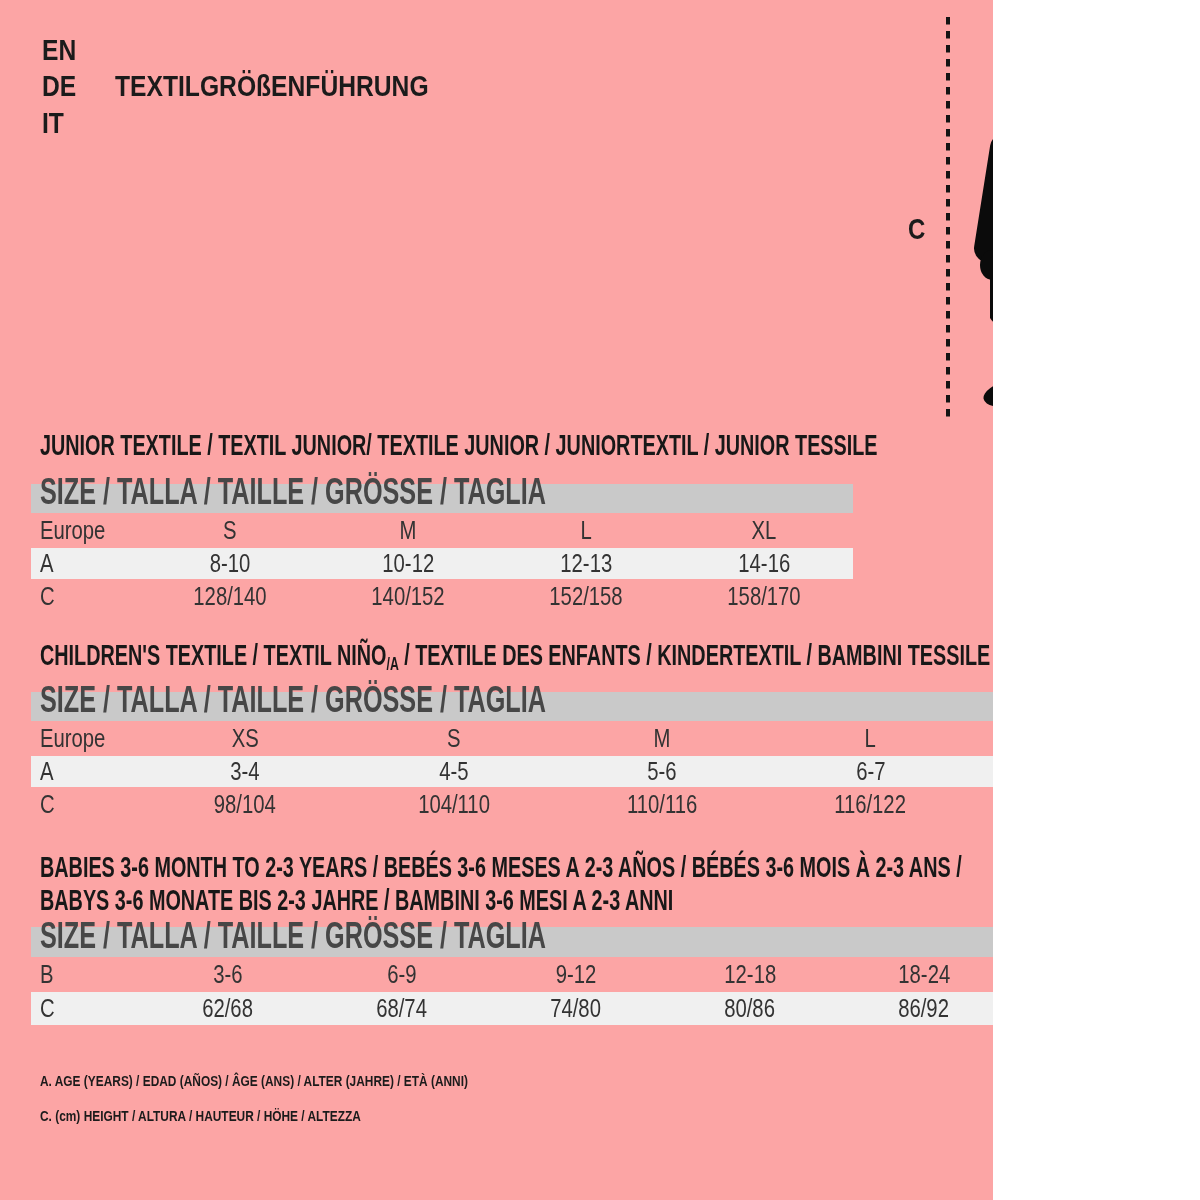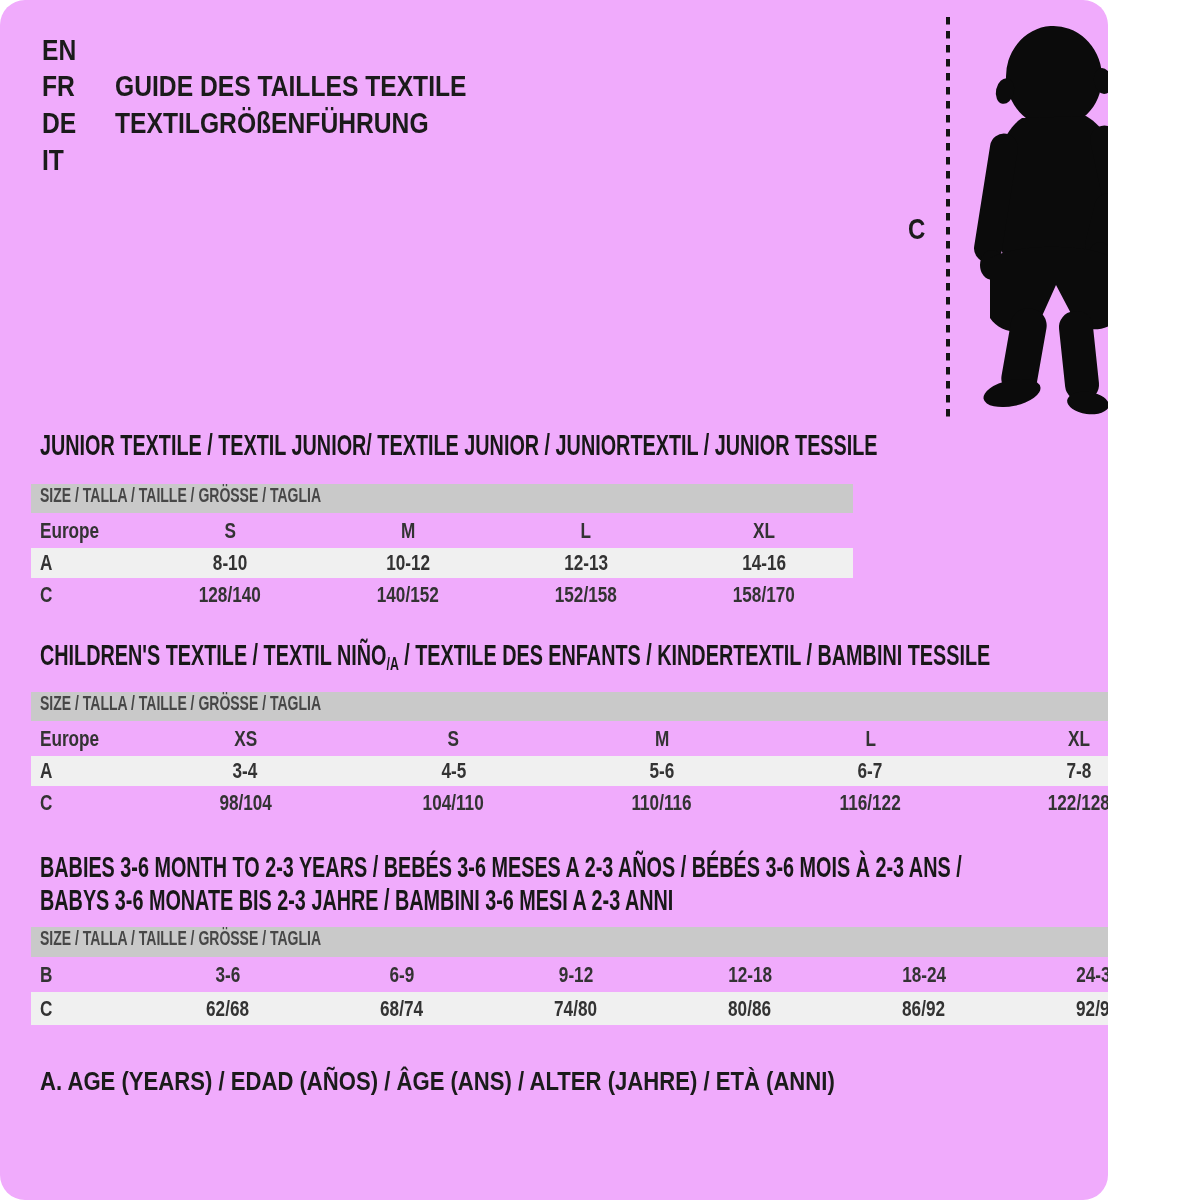--- a/index.html
+++ b/index.html
@@ -1,18 +1,18 @@
 <!DOCTYPE html>
 <html><head>
 <meta charset="utf-8">
 <style>
   html,body{margin:0;padding:0;background:#ffffff;}
   #page{
-    position:relative;width:1108px;height:1200px;background:#f0abfc;overflow:hidden;
-    font-family:"Liberation Sans","DejaVu Sans",sans-serif;color:#1b1b1b;border-radius:25px;
+    position:relative;width:993px;height:1200px;background:#fca5a5;overflow:hidden;
+    font-family:"Liberation Sans","DejaVu Sans",sans-serif;color:#1b1b1b;
   }
   .cond{display:inline-block;white-space:nowrap;transform-origin:0 50%;}
   .condc{display:inline-block;white-space:nowrap;transform-origin:50% 50%;}
 
   
   #lang-block{position:absolute;left:42px;top:32px;font-size:29px;font-weight:700;}
   .lang-row{display:flex;height:36.6px;align-items:center;}
   .lang-code{width:73px;flex:0 0 73px;}
   .lang-code .cond,.lang-title .cond{transform:scaleX(.85);}
 
@@ -23,53 +23,49 @@
   #baby-figure{position:absolute;left:962px;top:13px;width:178px;height:405px;}
 
   
   .sec-title{position:absolute;left:40px;font-size:30px;font-weight:700;line-height:30px;color:#181818;}
   .sec-title .cond{transform:scaleX(.66);}
   #s3-title{line-height:33px;}
   .sub-a{font-size:62%;vertical-align:-5px;}
 
   
   .tbl-wrap{position:absolute;}
-  .size-bar{background:#c9c9c9;display:flex;align-items:flex-start;padding-left:9px;
-    font-size:20px;font-weight:700;color:#474747;}
+  .size-bar{background:#c9c9c9;display:flex;align-items:flex-end;padding-left:9px;
+    font-size:36px;font-weight:700;color:#474747;}
   .size-bar .cond{transform:scaleX(.70);}
   .h29{height:29px;} .h30{height:30px;}
   table.tbl{border-collapse:collapse;width:100%;table-layout:fixed;
-    font-size:22px;font-weight:700;color:#333333;}
+    font-size:26px;font-weight:400;color:#333333;}
   table.tbl col.c0{width:110px;}
   table.tbl td{text-align:center;vertical-align:middle;padding:0;}
   table.tbl td.lbl{text-align:left;padding-left:9px;}
   table.tbl td .condc{transform:scaleX(.78);}
   table.tbl td.lbl .cond{transform:scaleX(.78);}
   table.tbl tr.shaded{background:#f0f0f0;}
   table.tbl tr:nth-child(1) td{height:35px;}
   table.tbl tr:nth-child(2) td{height:30px;}
   table.tbl tr:nth-child(3) td{height:34px;}
   #t3-table tr:nth-child(2) td{height:33px;}
 
   
-  #footnotes{position:absolute;left:40px;top:1064px;font-size:26px;font-weight:700;line-height:35px;}
+  #footnotes{position:absolute;left:40px;top:1064px;font-size:14px;font-weight:700;line-height:35px;}
   #footnotes .cond{transform:scaleX(.85);}
 </style>
 </head>
 <body>
 
 <div id="page">
 
   <div id="lang-block">
     <div class="lang-row">
       <span class="lang-code"><span class="cond">EN</span></span>
-    </div>
-    <div class="lang-row">
-      <span class="lang-code"><span class="cond">FR</span></span>
-      <span class="lang-title"><span class="cond">GUIDE DES TAILLES TEXTILE</span></span>
     </div>
     <div class="lang-row">
       <span class="lang-code"><span class="cond">DE</span></span>
       <span class="lang-title"><span class="cond">TEXTILGRÖßENFÜHRUNG</span></span>
     </div>
     <div class="lang-row">
       <span class="lang-code"><span class="cond">IT</span></span>
     </div>
   </div>
 
@@ -215,15 +211,16 @@
             <td><span class="condc">80/86</span></td>
             <td><span class="condc">86/92</span></td>
             <td><span class="condc">92/98</span></td>
           </tr>
         </tbody>
     </table>
   </div>
 
   <div id="footnotes">
     <div><span class="cond">A. AGE (YEARS) / EDAD (AÑOS) / ÂGE (ANS) / ALTER (JAHRE) / ETÀ (ANNI)</span></div>
+    <div><span class="cond">C. (cm) HEIGHT / ALTURA / HAUTEUR / HÖHE / ALTEZZA</span></div>
   </div>
 
 </div>
 
 </body></html>

